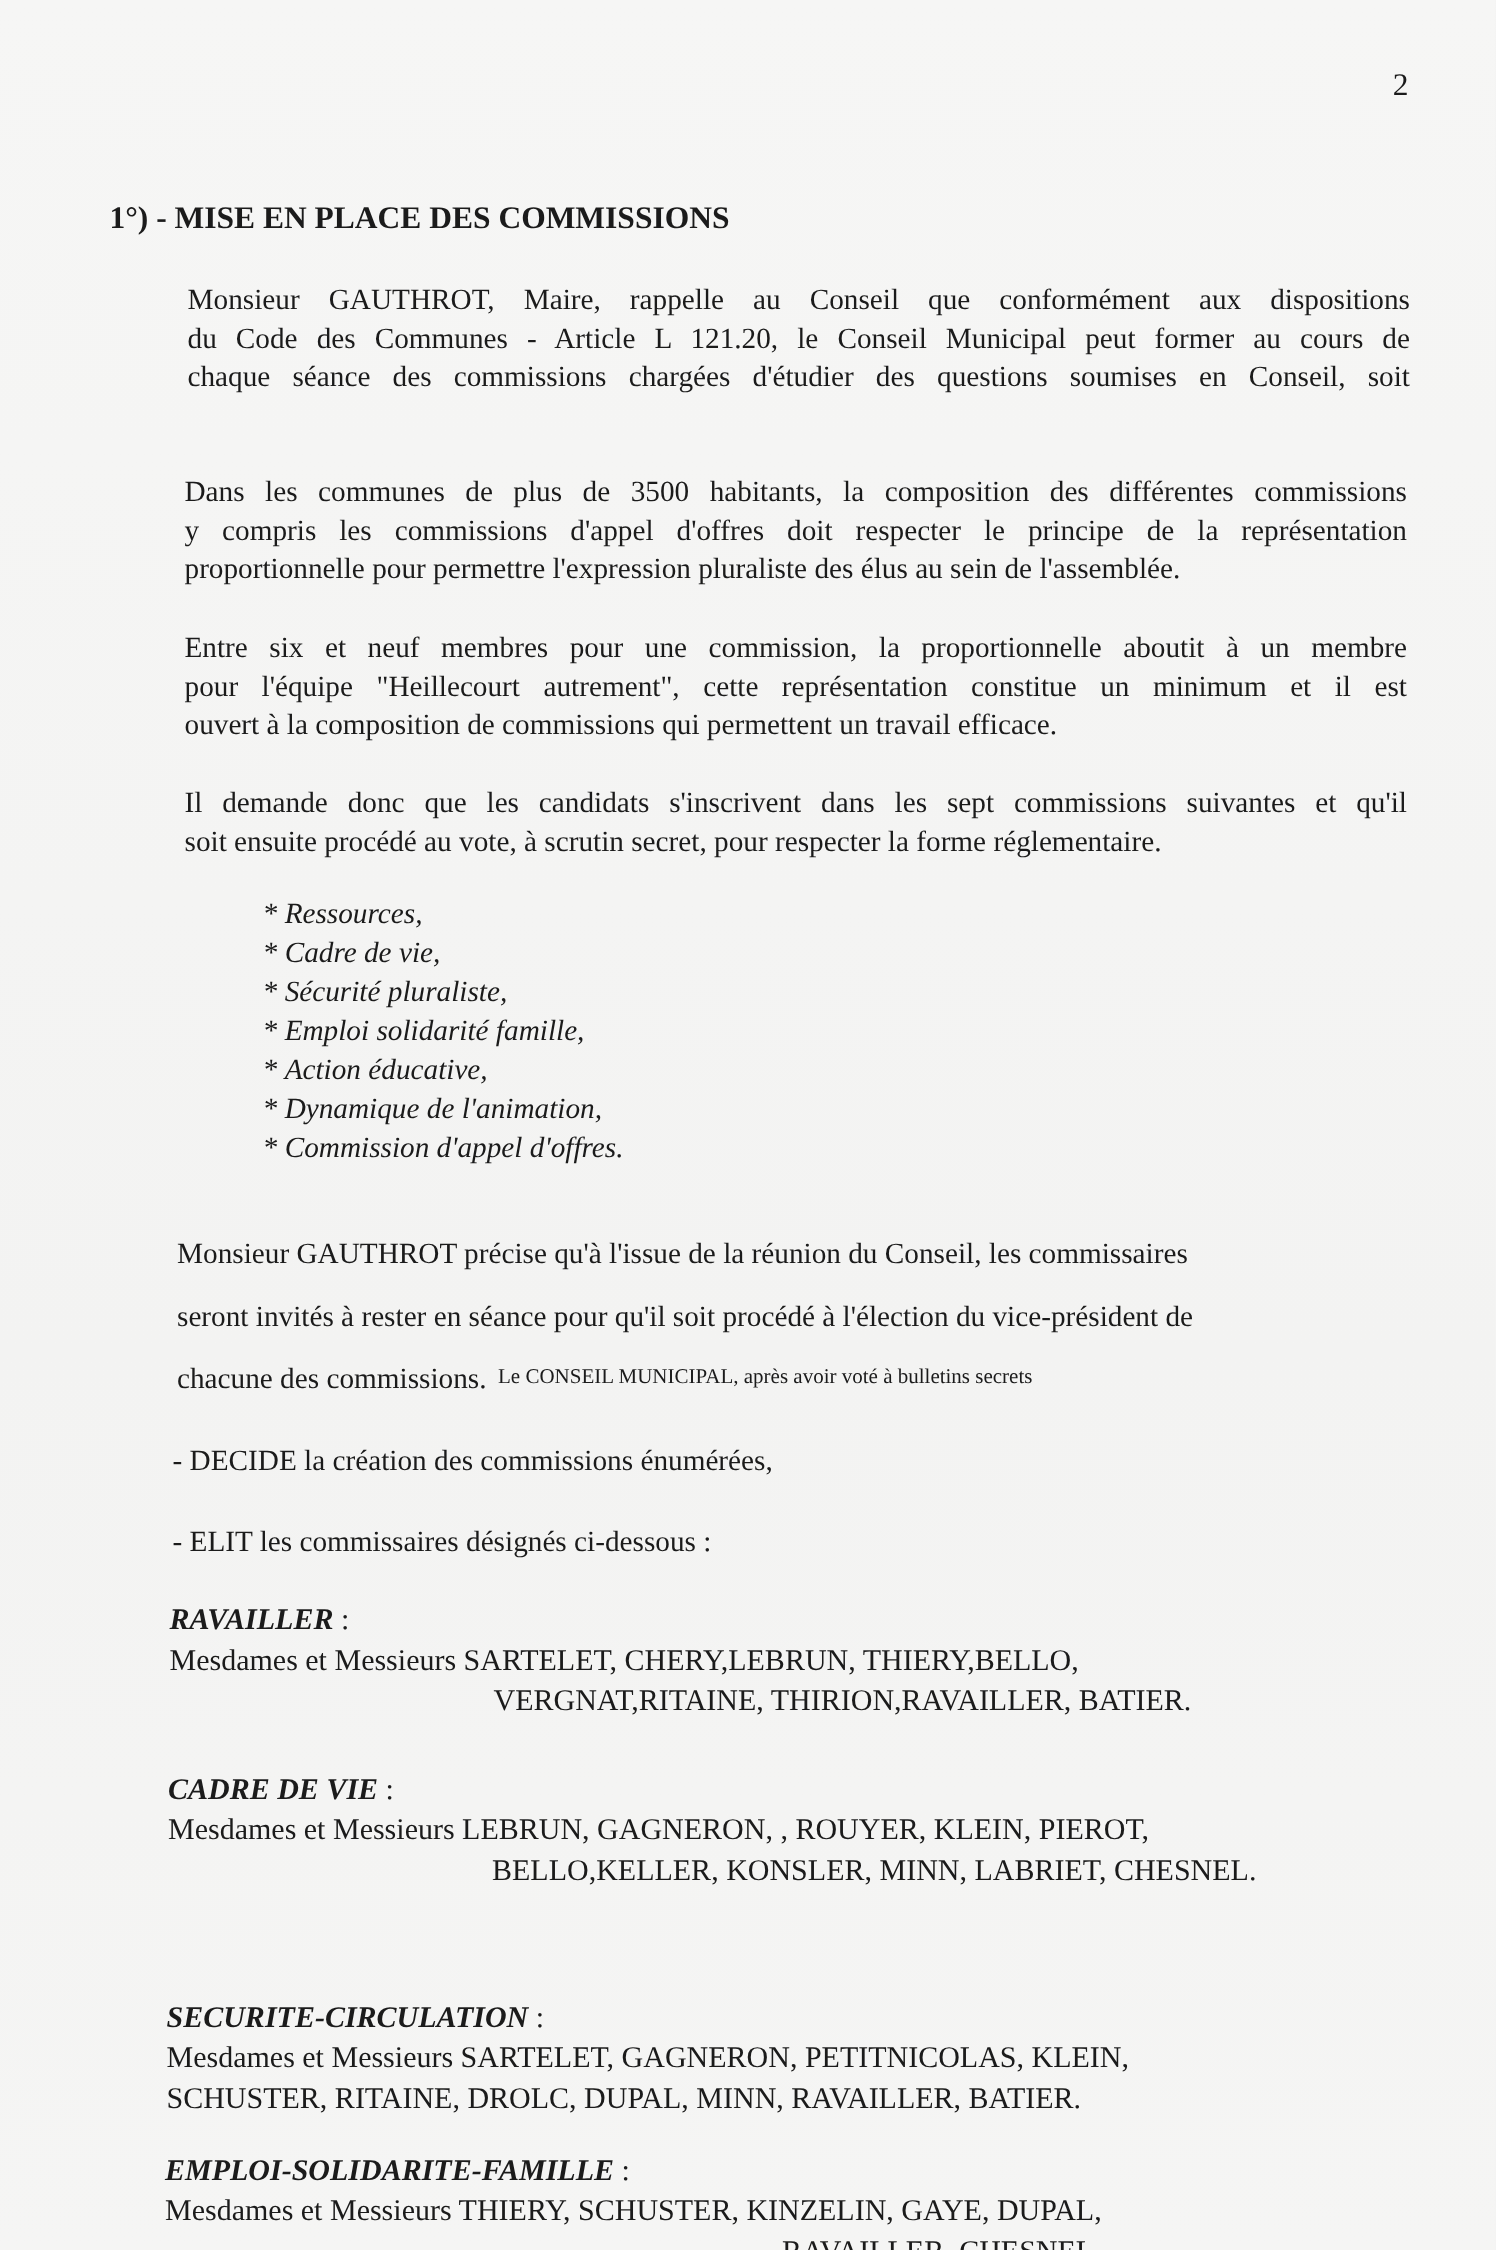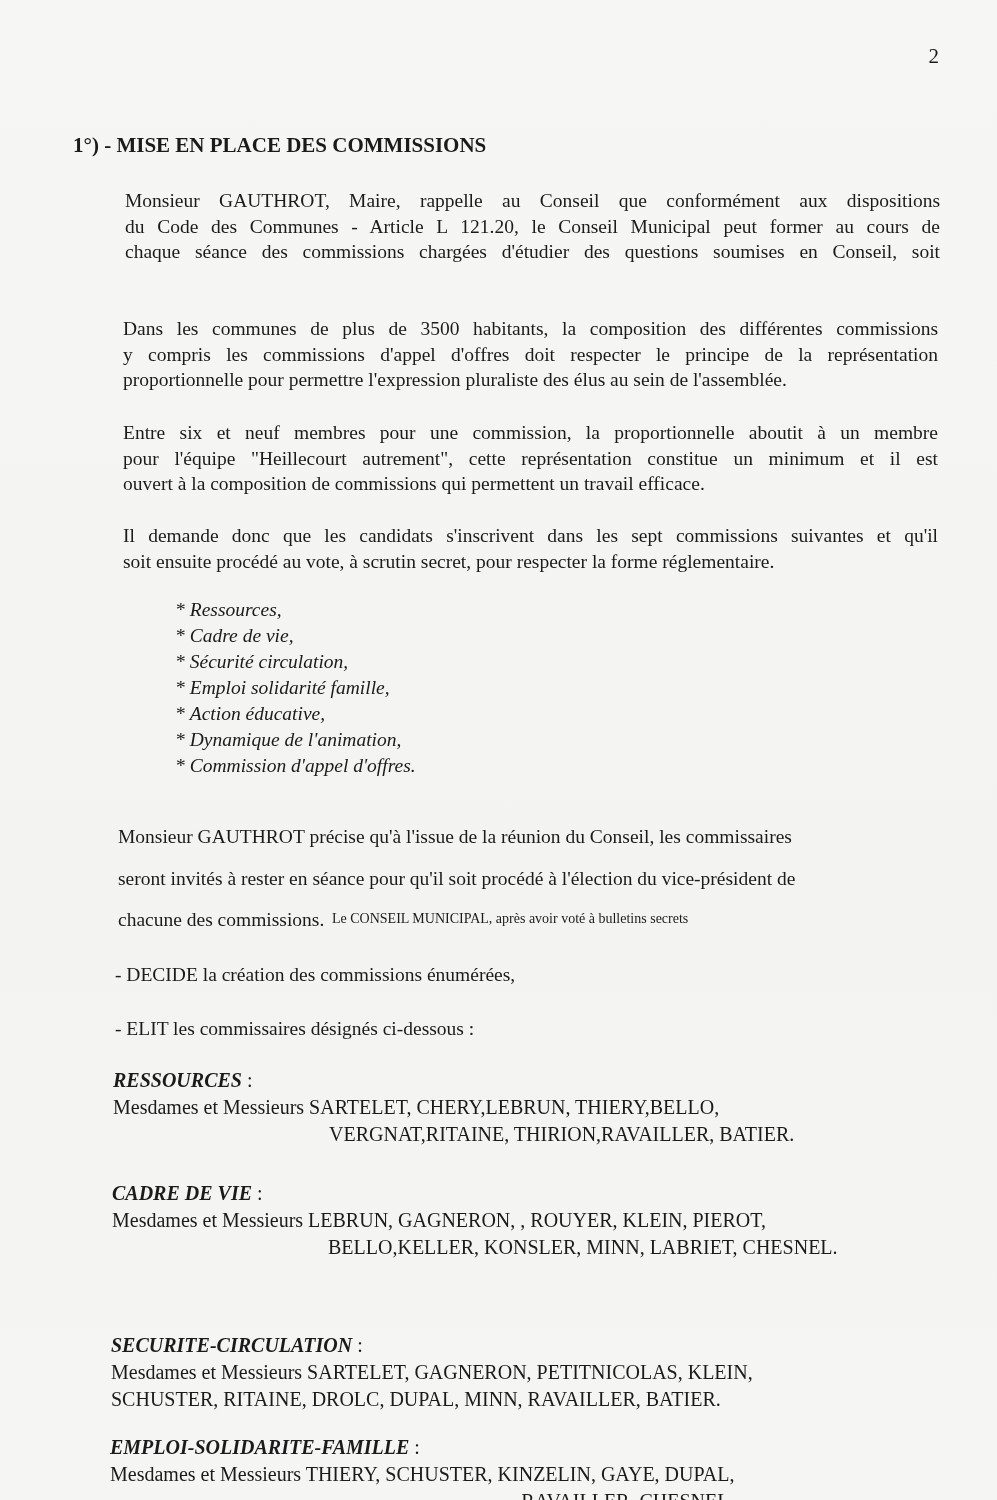--- a/index.html
+++ b/index.html
@@ -133,40 +133,40 @@
   </p>
 
   <p class="para" id="p4">
     <span class="ln">Il demande donc que les candidats s'inscrivent dans les sept commissions suivantes et qu'il</span>
     <span class="ln last">soit ensuite procédé au vote, à scrutin secret, pour respecter la forme réglementaire.</span>
   </p>
 
   <ul class="list">
     <li><span class="bullet">*</span><span>Ressources,</span></li>
     <li><span class="bullet">*</span><span>Cadre de vie,</span></li>
-    <li><span class="bullet">*</span><span>Sécurité circulation,</span></li>
+    <li><span class="bullet">*</span><span>Sécurité pluraliste,</span></li>
     <li><span class="bullet">*</span><span>Emploi solidarité famille,</span></li>
     <li><span class="bullet">*</span><span>Action éducative,</span></li>
     <li><span class="bullet">*</span><span>Dynamique de l'animation,</span></li>
     <li><span class="bullet">*</span><span>Commission d'appel d'offres.</span></li>
   </ul>
 
   <p class="para" id="p5">
     <span class="ln">Monsieur GAUTHROT précise qu'à l'issue de la réunion du Conseil, les commissaires</span>
     <span class="ln">seront invités à rester en séance pour qu'il soit procédé à l'élection du vice-président de</span>
     <span class="ln last">chacune des commissions.</span>
   </p>
 
   <div class="vote-line">Le CONSEIL MUNICIPAL, après avoir voté à bulletins secrets</div>
 
   <div class="decision" id="decide">- DECIDE la création des commissions énumérées,</div>
   <div class="decision" id="elit">- ELIT les commissaires désignés ci-dessous :</div>
 
   <div class="commission" id="c0">
-    <span class="row"><span class="ctitle">RESSOURCES</span><span> :</span></span>
+    <span class="row"><span class="ctitle">RAVAILLER</span><span> :</span></span>
     <span class="row">Mesdames et Messieurs SARTELET, CHERY,LEBRUN, THIERY,BELLO,</span>
     <span class="row indent">VERGNAT,RITAINE, THIRION,RAVAILLER, BATIER.</span>
   </div>
 
   <div class="commission" id="c1">
     <span class="row"><span class="ctitle">CADRE DE VIE</span><span> :</span></span>
     <span class="row">Mesdames et Messieurs LEBRUN, GAGNERON, , ROUYER, KLEIN, PIEROT,</span>
     <span class="row indent">BELLO,KELLER, KONSLER, MINN, LABRIET, CHESNEL.</span>
   </div>
 

